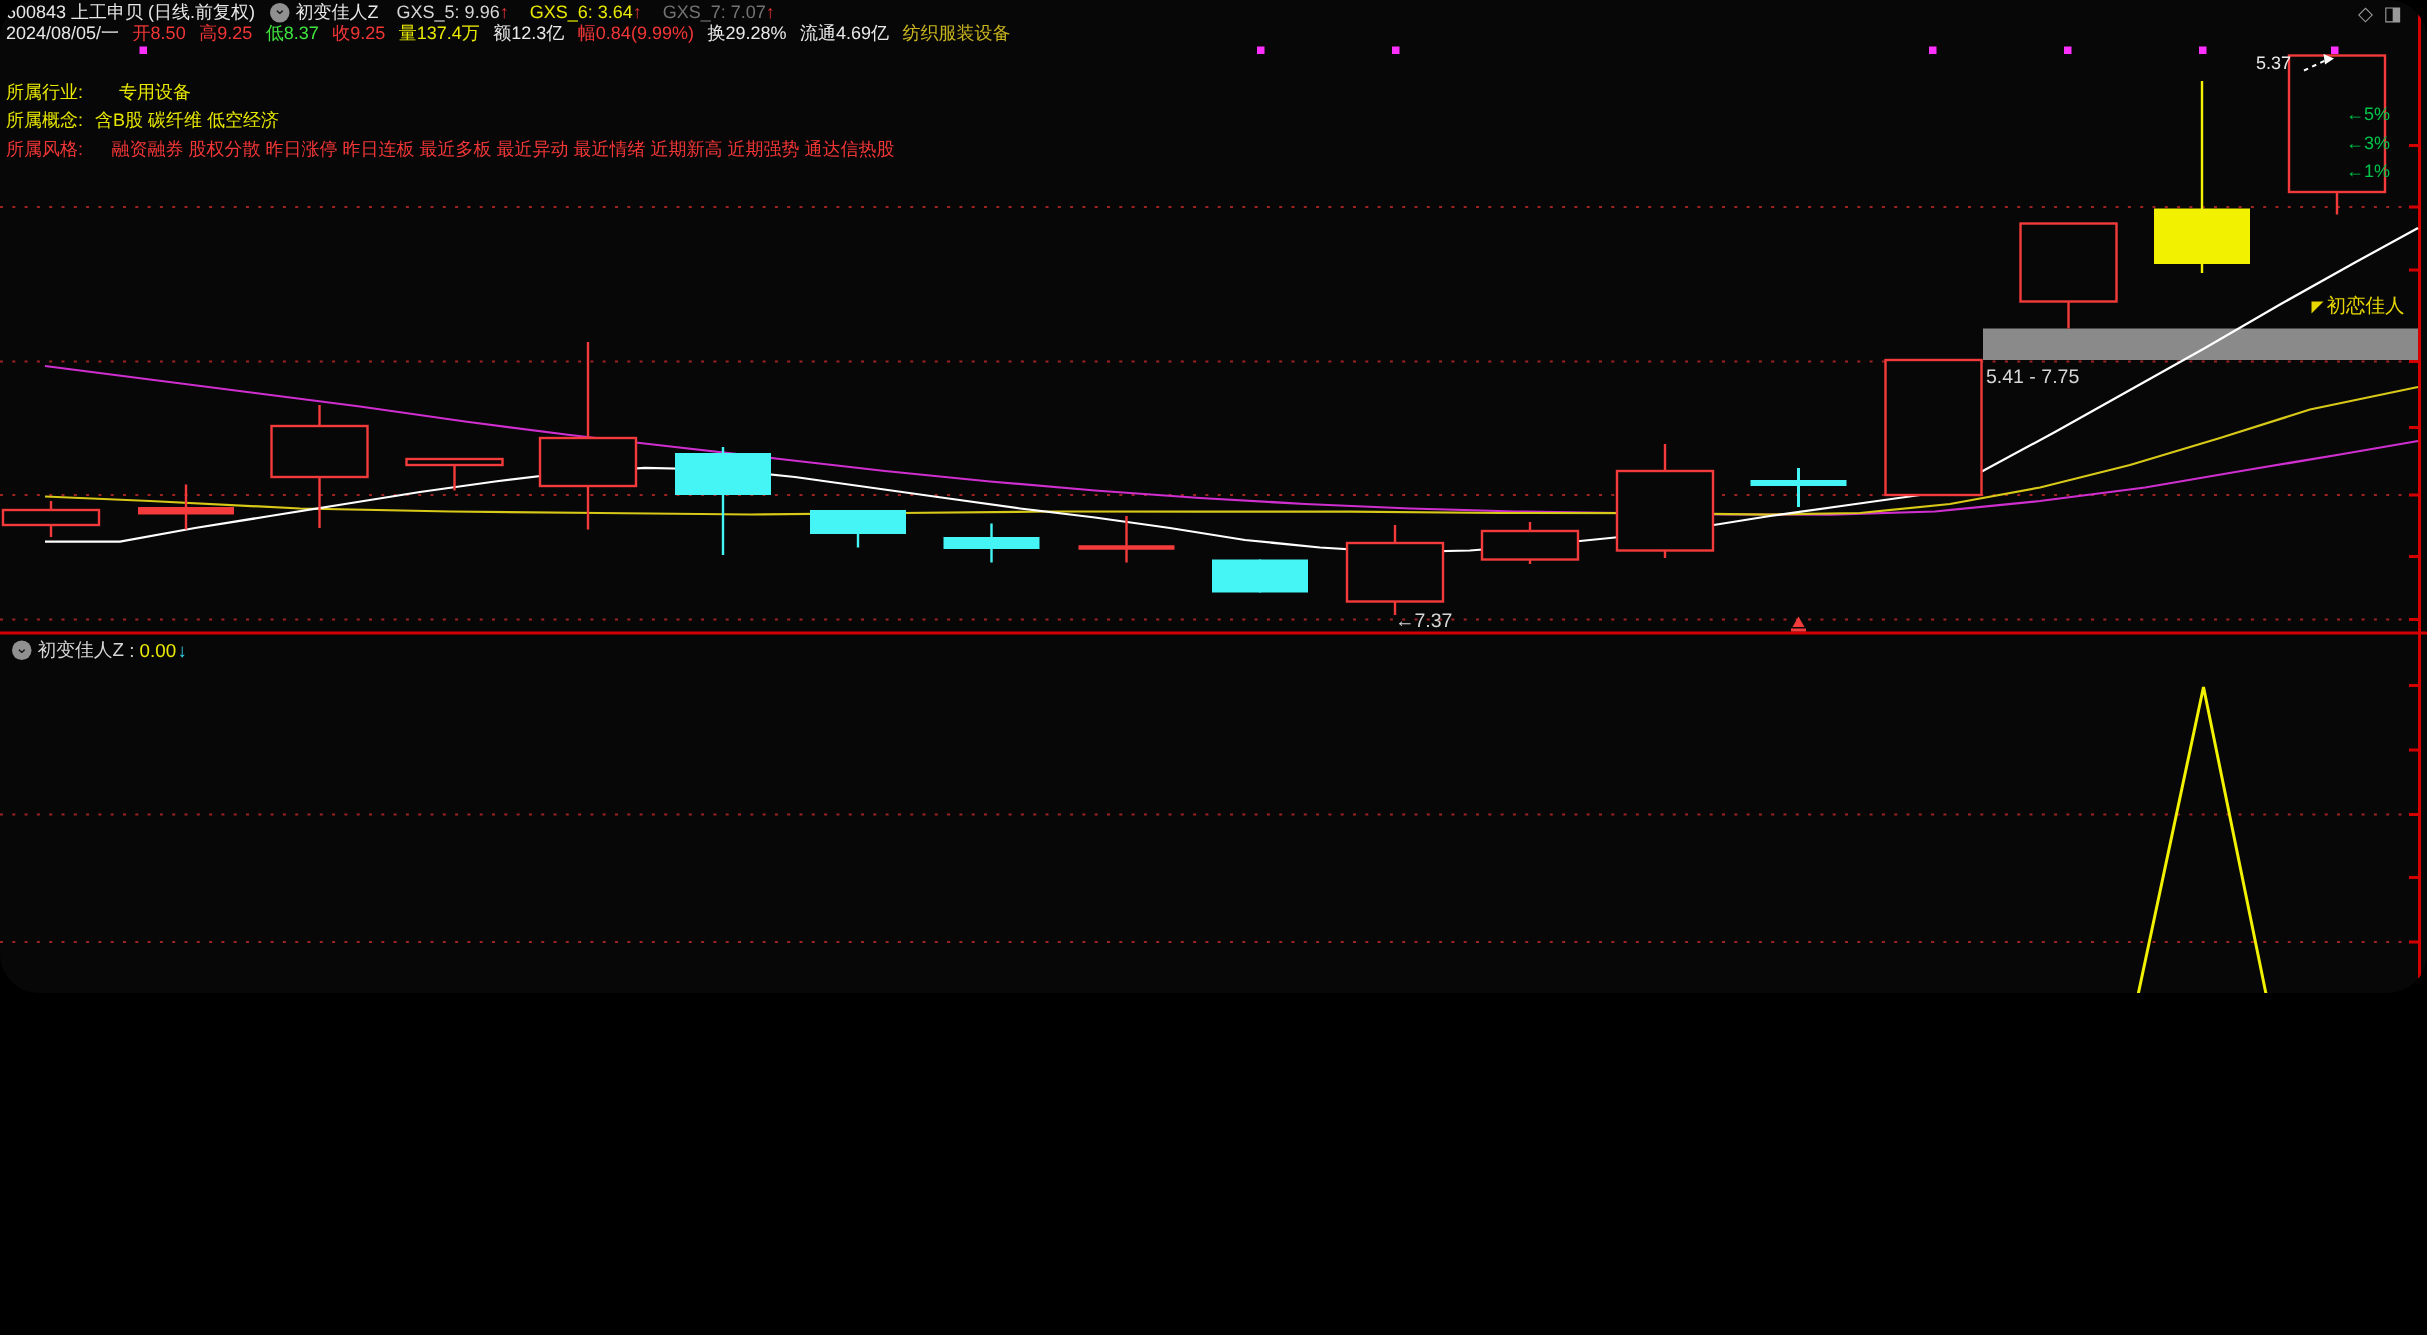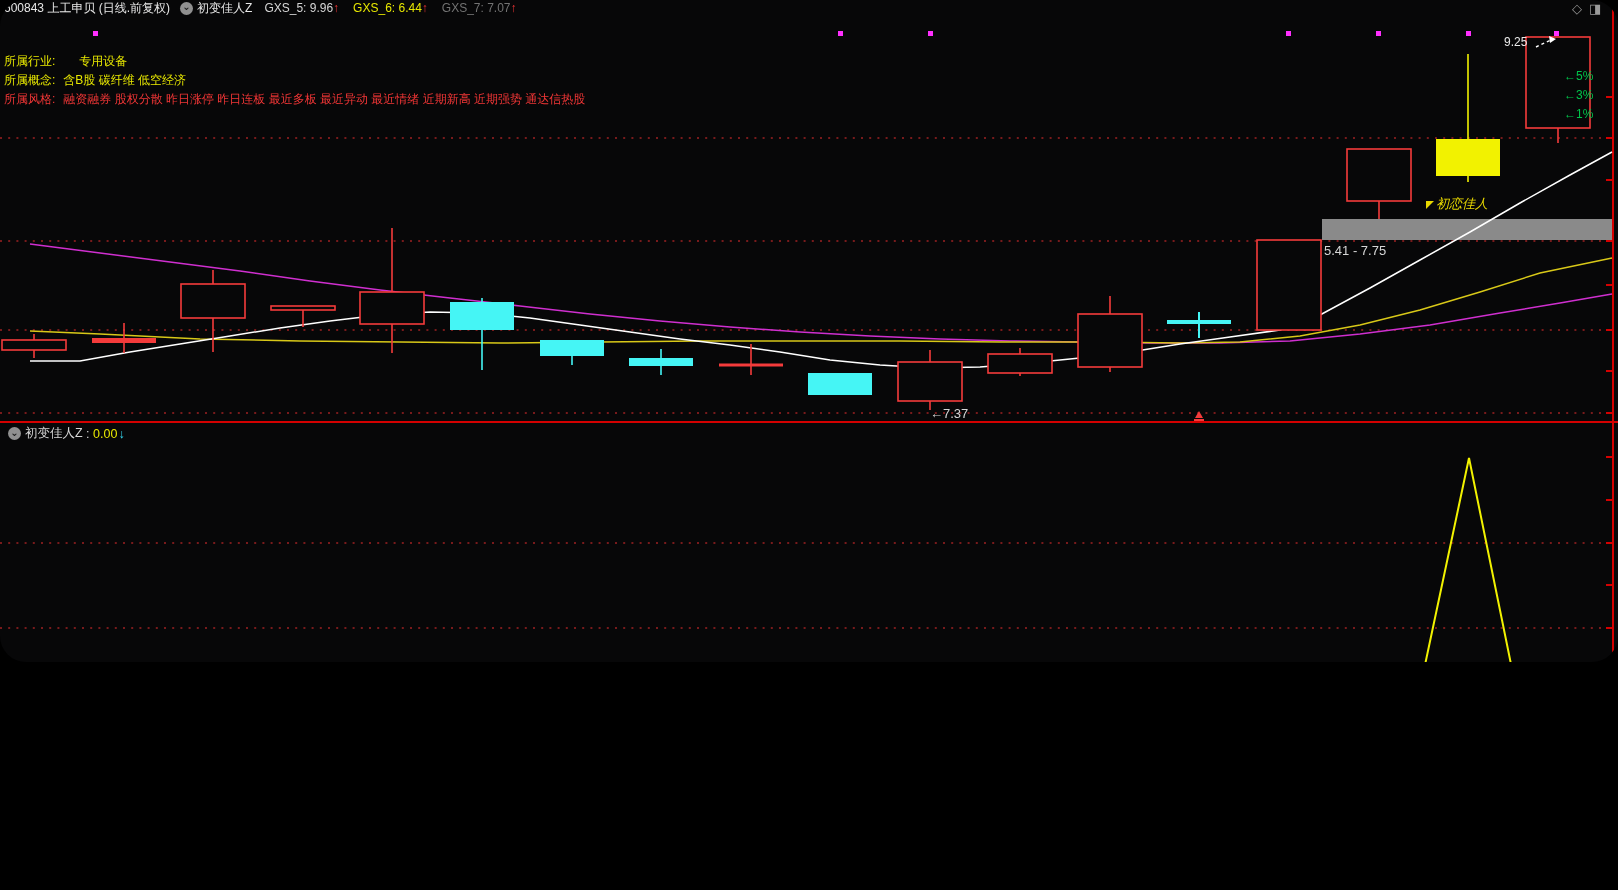--- a/index.html
+++ b/index.html
@@ -137,51 +137,64 @@
     </svg>
 
   <div class="abs row fs12" style="left:4px;top:1px;">
     <span class="white" style="margin-right:10px;">600843 上工申贝 (日线.前复权)</span>
     <span class="circ">
         <span>⌄</span>
       </span>
     <span class="white" style="margin-right:12px;">初变佳人Z</span>
     <span class="dimwhite">GXS_5: 9.96</span>
     <span class="red" style="margin-right:14px;font-weight:bold;">↑</span>
-    <span class="yellow">GXS_6: 6.44</span>
+    <span class="yellow">GXS_6: 3.64</span>
     <span class="red" style="margin-right:14px;font-weight:bold;">↑</span>
     <span class="magenta">GXS_7: 7.07</span>
     <span class="red" style="font-weight:bold;">↑</span>
   </div>
 
   <div class="abs row" style="left:1572px;top:1px;color:#9a9a9a;font-size:13px;">
     <span style="margin-right:7px;">◇</span>
     <span>◨</span>
   </div>
 
+  <div class="abs row fs12 gap" style="left:4px;top:15px;">
+    <span class="white">2024/08/05/一</span>
+    <span class="red">开8.50</span>
+    <span class="red">高9.25</span>
+    <span class="green">低8.37</span>
+    <span class="red">收9.25</span>
+    <span class="yellow">量137.4万</span>
+    <span class="white">额12.3亿</span>
+    <span class="red">幅0.84(9.99%)</span>
+    <span class="white">换29.28%</span>
+    <span class="white">流通4.69亿</span>
+    <span class="olive">纺织服装设备</span>
+  </div>
 
   <div class="abs row fs12" style="left:4px;top:54px;">
     <span class="yellow" style="margin-right:24px;">所属行业:</span>
     <span class="yellow">专用设备</span>
   </div>
   <div class="abs row fs12" style="left:4px;top:73px;">
     <span class="yellow" style="margin-right:8px;">所属概念:</span>
     <span class="yellow">含B股 碳纤维 低空经济</span>
   </div>
   <div class="abs row fs12" style="left:4px;top:92px;">
-    <span class="red" style="margin-right:8px;">所属风格:</span>
+    <span class="red" style="margin-right:19px;">所属风格:</span>
     <span class="red">融资融券 股权分散 昨日涨停 昨日连板 最近多板 最近异动 最近情绪 近期新高 近期强势 通达信热股</span>
   </div>
 
-  <div class="abs fs12 white" style="left:1504px;top:35px;">9.25</div>
+  <div class="abs fs12 white" style="left:1504px;top:35px;">5.37</div>
   <div class="abs pct" style="left:1564px;top:70px;">←5%</div>
   <div class="abs pct" style="left:1564px;top:89px;">←3%</div>
   <div class="abs pct" style="left:1564px;top:108px;">←1%</div>
 
-  <div class="abs row" style="left:1426px;top:196px;font-style:italic;">
+  <div class="abs row" style="left:1541px;top:196px;">
     <span class="signal-flag" style="margin:2px 2px 0 0;"></span>
     <span class="yellow fs13" style="color:#e8d800;">初恋佳人</span>
   </div>
 
   <div class="abs fs13 dimwhite" style="left:1324px;top:243px;">5.41 - 7.75</div>
   <div class="abs fs13 dimwhite" style="left:930px;top:406px;">←7.37</div>
 
   <div class="abs row" style="left:8px;top:425px;font-size:12.5px;">
     <span class="circ">
         <span>⌄</span>

